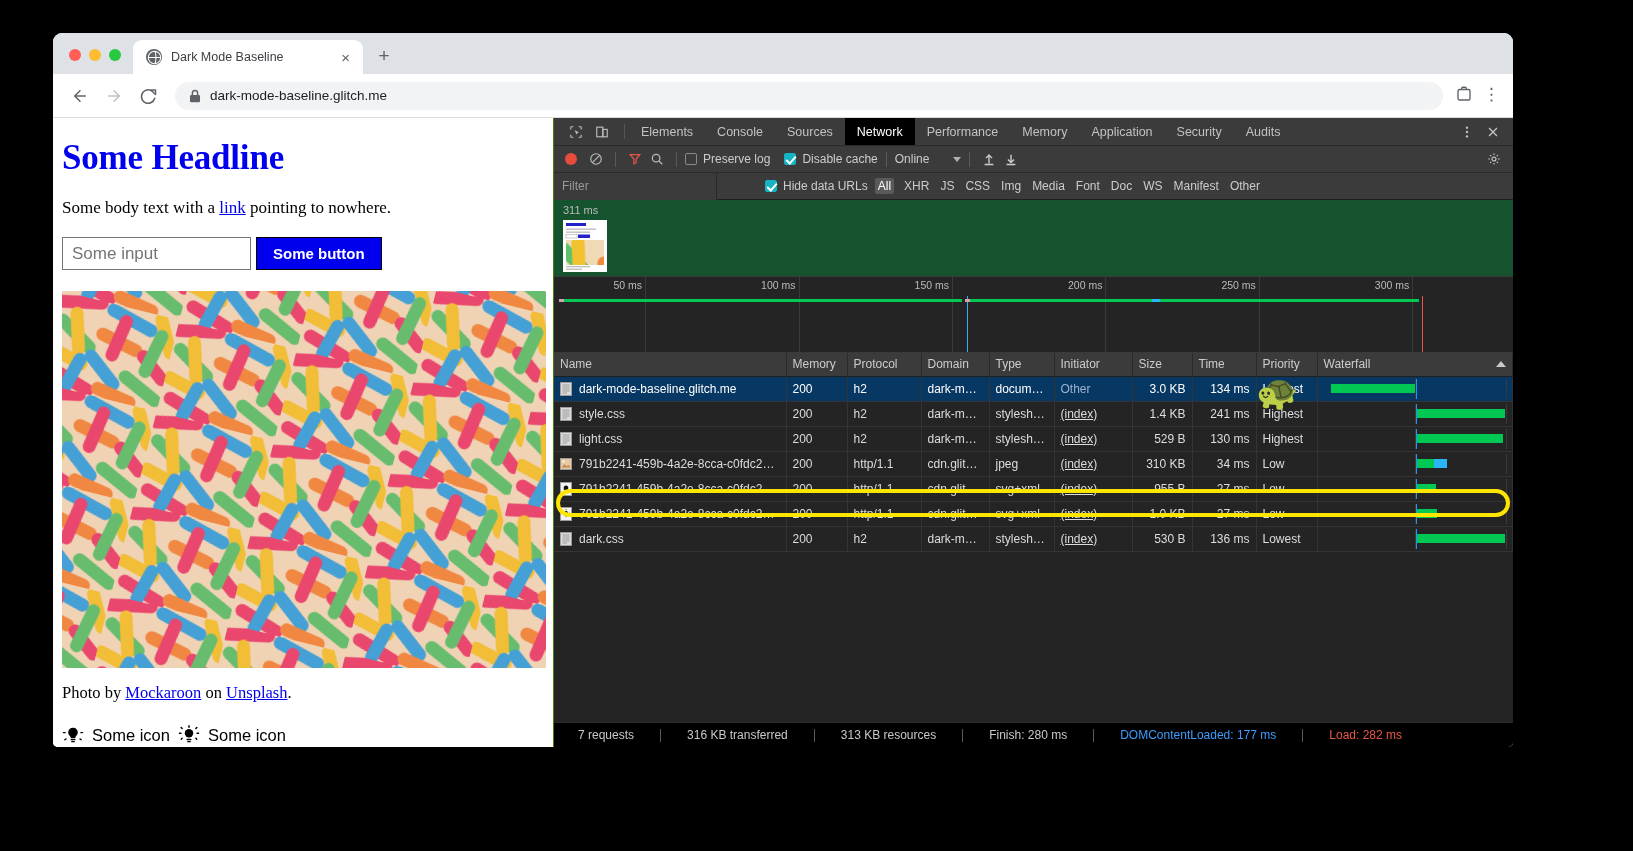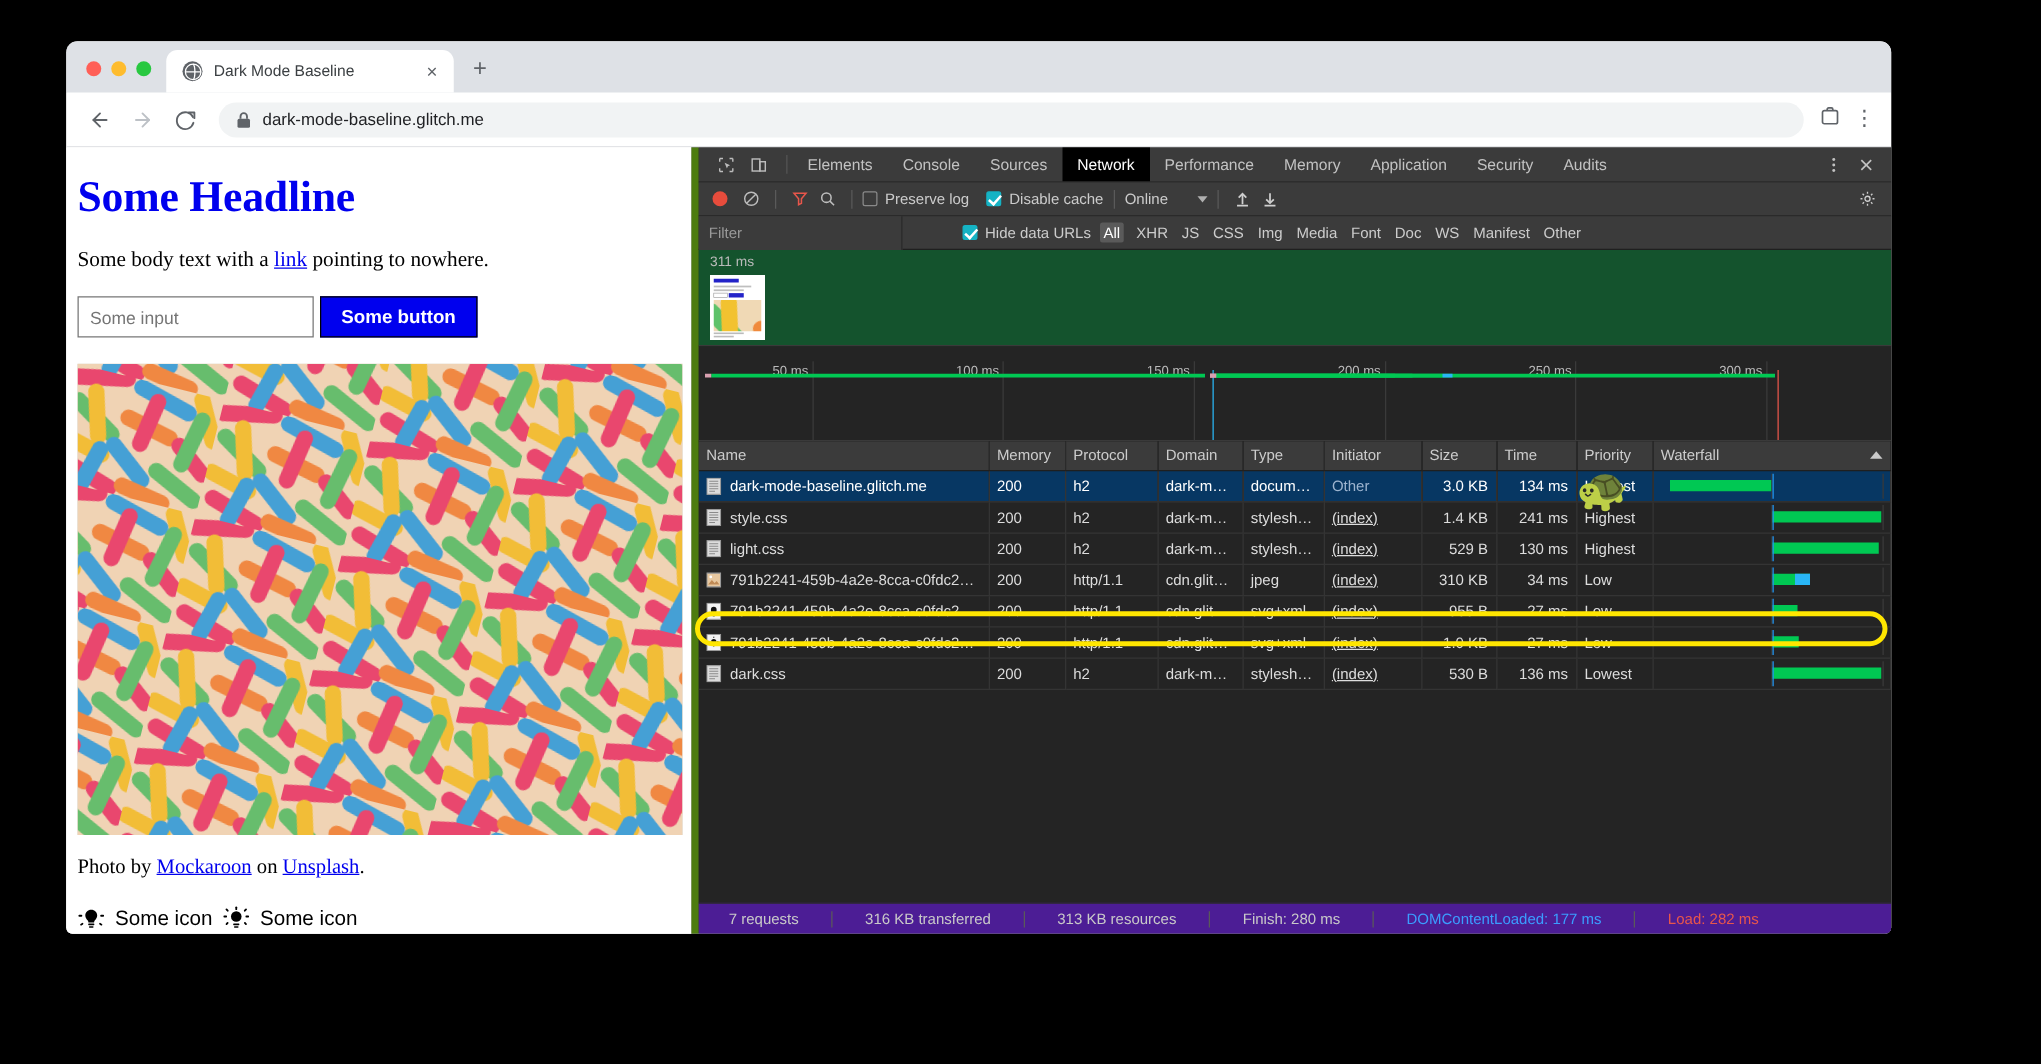--- a/index.html
+++ b/index.html
@@ -85,21 +85,21 @@
     letter-spacing: -.2px; margin: 4px 0 0 0;
   }
   .page .body-text {
     font-family: "Liberation Serif", serif;
     font-size: 17px; color: #000; margin: 20px 0 0 0;
   }
   .page a { color: #0000ee; }
   .formrow { display: flex; gap: 5px; margin-top: 19px; align-items: stretch; }
   .s-input {
     width: 189px; height: 33px; border: 1px solid #767676;
-    font-family: "Liberation Sans", sans-serif; font-size: 14px;
+    font-family: "Liberation Sans", sans-serif; font-size: 17px;
     padding: 0 9px; color: #000; background: #fff;
   }
   .s-input::placeholder { color: #757575; }
   .s-button {
     height: 33px; padding: 0 16px; background: #0000ee; color: #fff;
     border: 1px solid #000; font-family: "Liberation Sans", sans-serif;
     font-size: 15px; font-weight: bold; cursor: pointer;
   }
   .photo {
     width: 484px; height: 377px; margin-top: 21px; overflow: hidden;
@@ -113,21 +113,21 @@
   .iconrow {
     display: flex; align-items: center; gap: 8px; margin-top: 21px;
     font-family: Liberation Sans, sans-serif; font-size: 16.5px; color: #000;
   }
   .bulb { width: 22px; height: 22px; flex: none; display: block; }
 
   
   .devtools {
     flex: 1; background: #242424; display: flex; flex-direction: column;
     font-family: "Liberation Sans", sans-serif; color: #c9c9c9;
-    border-left: 6px solid #4d7c0f;
+    border-left: 1px solid #4d7c0f;
   }
   .dt-toprow {
     height: 28px; display: flex; align-items: stretch;
     background: #3b3b3b; border-bottom: 1px solid #2a2a2a;
   }
   .dt-inspect-icons { display: flex; align-items: center; gap: 2px; padding: 0 6px 0 10px; }
   .dt-ic {
     width: 24px; height: 24px; display: flex; align-items: center; justify-content: center;
     cursor: pointer; color: #bdbdbd;
   }
@@ -190,21 +190,21 @@
   
   .overview { background: #14532d; border-bottom: 1px solid #3a3a3a; position: relative; height: 77px; }
   .ov-label { position: absolute; left: 9px; top: 4px; font-size: 11px; color: #bbb; }
   .filmstrip { position: absolute; left: 9px; top: 20px; width: 44px; height: 52px; background: #fff; overflow: hidden; }
   .filmstrip svg { display: block; }
 
   
   .tl { position: relative; height: 76px; background: #242424; border-bottom: 1px solid #3a3a3a; }
   .tl-ruler { position: relative; height: 19px; }
   .tl-tick {
-    position: absolute; top: 12px; height: 76px; border-left: 1px solid #3a3a3a;
+    position: absolute; top: 0; height: 76px; border-left: 1px solid #3a3a3a;
   }
   .tl-tick span {
     position: absolute; right: 4px; top: 2px; font-size: 10.5px; color: #bbb; white-space: nowrap;
   }
   .tl-bars { position: absolute; left: 0; top: 22px; right: 0; }
   .tl-bar { position: absolute; height: 3px; background: #00c853; }
   .tl-bar .lead { position: absolute; left: -5px; top: 0; width: 5px; height: 3px; background: #d9a0b0; }
   .tl-bar .tail { position: absolute; top: 0; height: 3px; background: #29b6f6; }
   .tl-vline { position: absolute; top: 19px; bottom: 0; width: 1px; }
 
@@ -238,21 +238,21 @@
 
   
   .highlight {
     position: absolute; border: 4px solid #ffe600; border-radius: 26px;
     pointer-events: none; box-sizing: border-box;
   }
   .turtle { position: absolute; font-size: 34px; line-height: 1; }
 
   
   .dt-status {
-    height: 25px; background: #4c1d95; border-top: 1px solid #2a2a2a;
+    height: 25px; background: #000000; border-top: 1px solid #2a2a2a;
     display: flex; align-items: center; font-size: 12px; color: #c9c9c9;
     padding-left: 12px; gap: 14px;
   }
   .st-item { padding: 0 12px; white-space: nowrap; }
   .st-div { width: 1px; height: 13px; background: #5a5a5a; }
   .st-blue { color: #3b9dff; }
   .st-red { color: #e8564b; }
   .sortcaret {
     display: inline-block; border-left: 5px solid transparent; border-right: 5px solid transparent;
     border-bottom: 6px solid #c9c9c9; vertical-align: middle;

